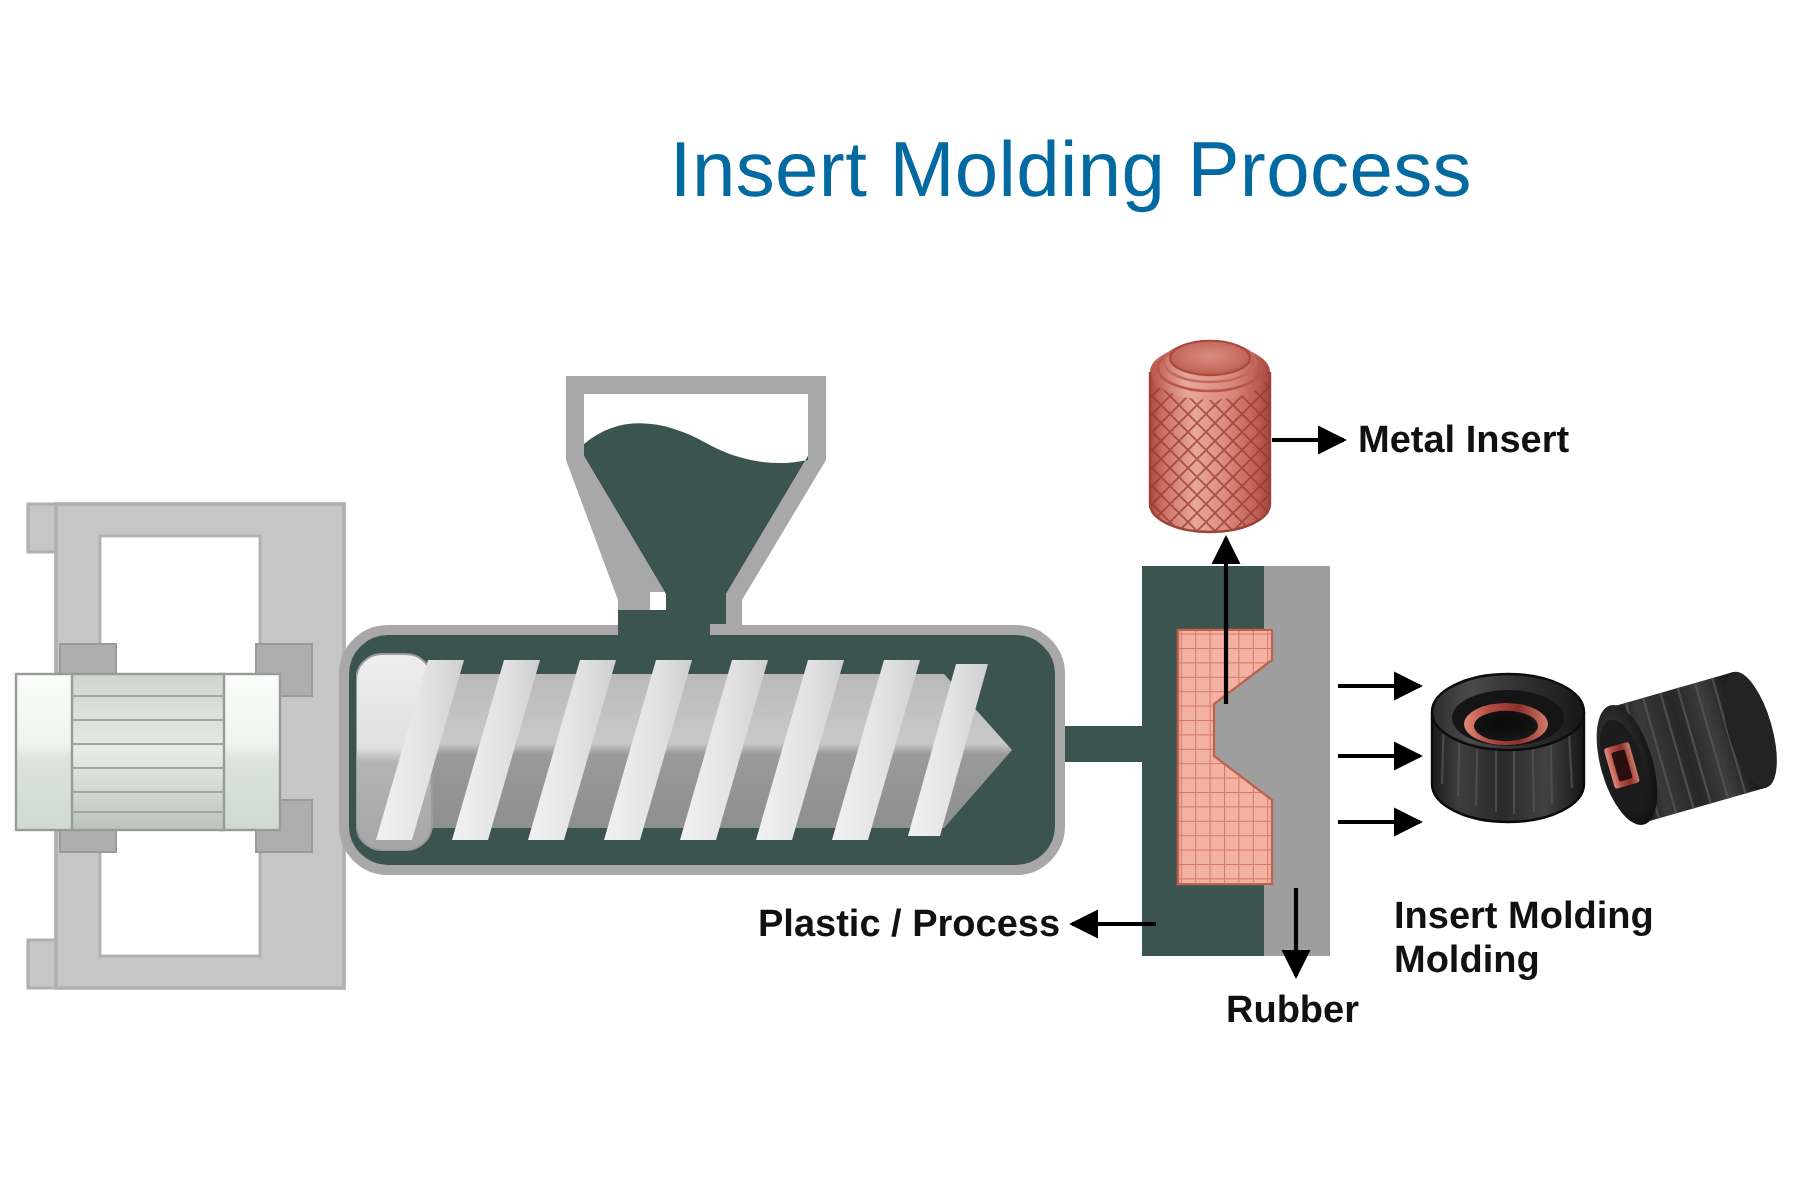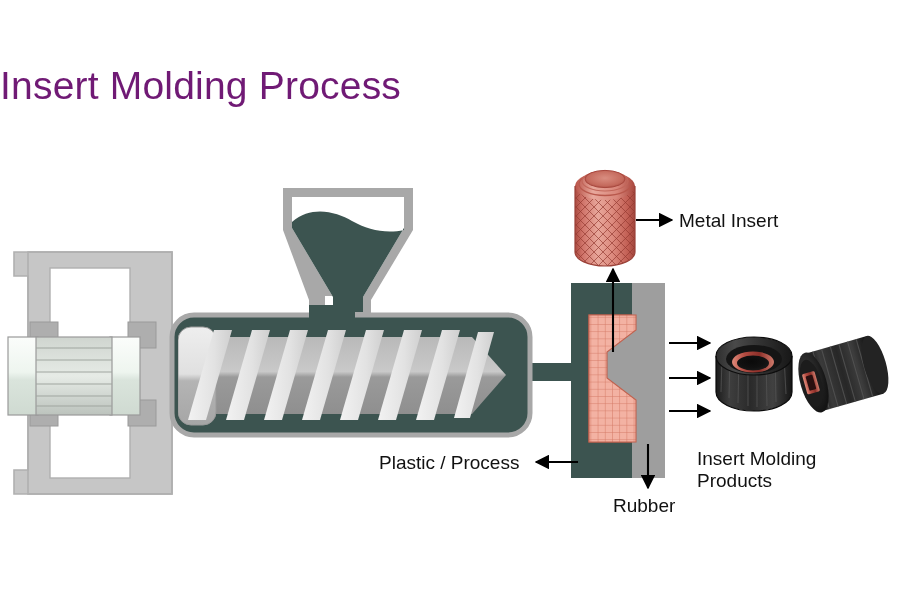--- a/index.html
+++ b/index.html
@@ -24,31 +24,31 @@
     top: 0;
     width: 900px;
     height: 600px;
     display: block;
   }
   .diagram-title {
     position: absolute;
     left: 0;
     top: 64px;
     width: 736px;
-    text-align: left;
+    text-align: right;
     font-size: 39px;
     font-weight: 400;
-    color: #701a75;
+    color: #0369a1;
     letter-spacing: 0.2px;
     white-space: nowrap;
   }
   .lbl {
     position: absolute;
     font-size: 19px;
-    font-weight: 400;
+    font-weight: 700;
     color: #111111;
     white-space: nowrap;
     line-height: 1.18;
   }
   #label-metal-insert { left: 679px; top: 210px; }
   #label-plastic-rubber { left: 379px; top: 452px; }
   #label-mould { left: 613px; top: 495px; }
   #label-products {
     left: 697px;
     top: 448px;
@@ -319,16 +319,16 @@
   <div class="diagram-title">Insert Molding Process</div>
 
   <div class="lbl" id="label-metal-insert">Metal Insert</div>
 
   <div class="lbl" id="label-plastic-rubber">Plastic / Process</div>
 
   <div class="lbl" id="label-mould">Rubber</div>
 
   <div class="lbl" id="label-products">
     <span>Insert Molding</span><br>
-    <span>Products</span>
+    <span>Molding</span>
   </div>
 
 </div>
 
 </body></html>

